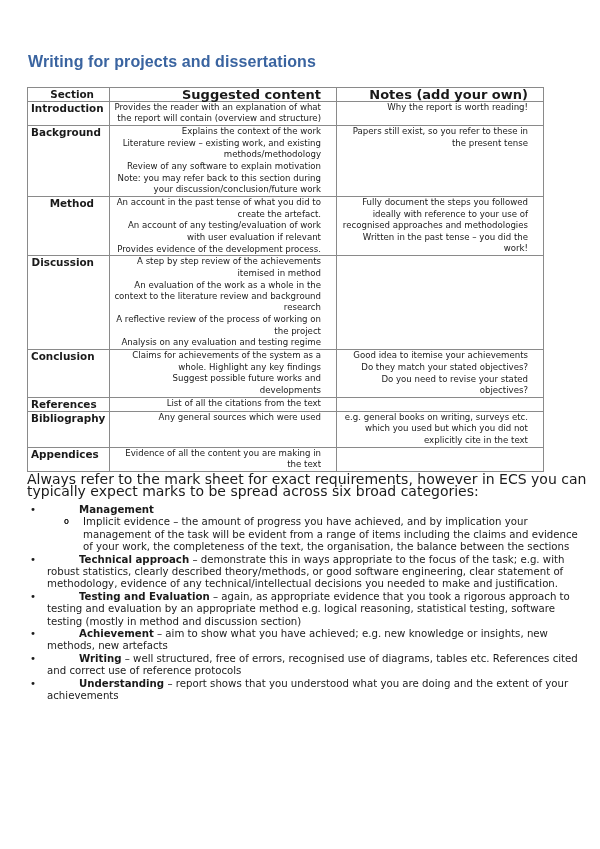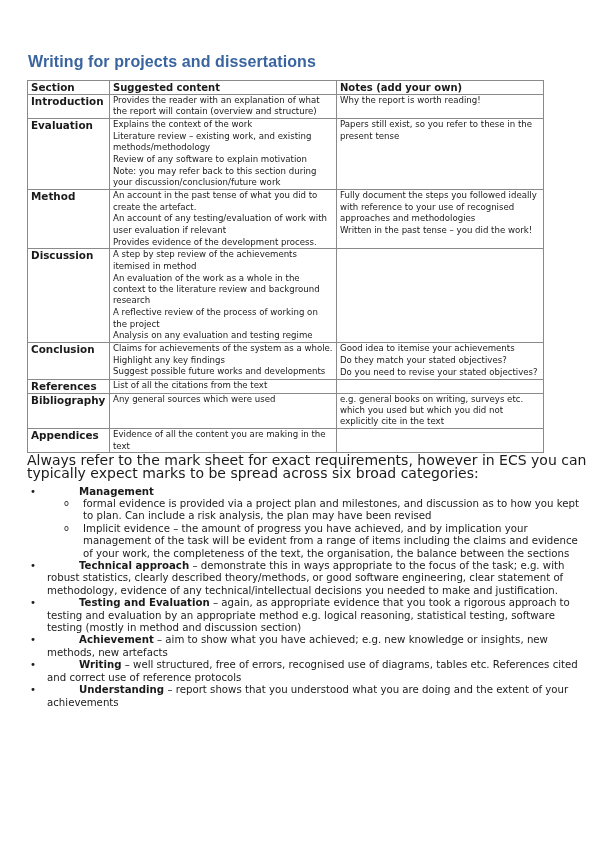--- a/index.html
+++ b/index.html
@@ -4,33 +4,33 @@
   <style>
     html, body { margin: 0; padding: 0; background: #ffffff; }
     body {
       width: 600px; height: 849px; position: relative; overflow: hidden;
       font-family: "DejaVu Sans", sans-serif; color: #1a1a1a;
     }
     .page { position: absolute; left: 27px; top: 52px; width: 520px; }
     .title {
       font-family: "Liberation Sans", sans-serif;
       font-size: 16px; font-weight: bold; color: #3a64a0;
-      margin: 0 0 9px 1px; letter-spacing: 0.1px; line-height: 19px;
+      margin: 0 0 16px 1px; letter-spacing: 0.1px; line-height: 19px;
     }
     table.guide {
       border-collapse: collapse; width: 516px; table-layout: fixed;
       font-size: 8.6px; line-height: 11.4px;
     }
     table.guide td, table.guide th {
-      border: 1px solid #8a8a8a; vertical-align: top; padding: 0 3px 0 3px; text-align: left;
+      border: 1px solid #8a8a8a; vertical-align: top; padding: 0 15px 0 3px; text-align: right;
     }
     col.c1 { width: 82px; } col.c2 { width: 227px; } col.c3 { width: 207px; }
     th { font-weight: bold; }
     th.sec, td.sec { font-size: 10.4px; font-weight: bold; line-height: 13px; }
-    th.hdr { font-size: 10px; line-height: 13px; }
+    th.hdr { font-size: 13px; line-height: 13px; }
     .entry { margin: 0 0 0.4px 0; }
     .para { font-size: 14px; line-height: 12.6px; margin: 1px 0 6px 0; width: 560px; }
     ul.cats { list-style: none; margin: 0; padding: 0; font-size: 10.2px; line-height: 12.4px; width: 555px; }
     ul.cats > li { position: relative; padding-left: 20px; margin: 0; }
     ul.cats > li .bullet { position: absolute; left: 3px; top: 0; }
     ul.subs { list-style: none; margin: 0; padding: 0; }
     ul.subs > li { position: relative; padding-left: 23px; margin-left: 13px; }
     ul.subs > li .sub-bullet { position: absolute; left: 4px; top: 0; font-size: 8px; }
     .cat-name { font-weight: bold; padding-left: 32px; }
   </style>
@@ -57,21 +57,21 @@
         <tr>
           <td class="sec">Introduction</td>
           <td>
             <div class="entry">Provides the reader with an explanation of what the report will contain (overview and structure)</div>
           </td>
           <td>
             <div class="entry">Why the report is worth reading!</div>
           </td>
         </tr>
         <tr>
-          <td class="sec">Evaluation</td>
+          <td class="sec">Background</td>
           <td>
             <div class="entry">Explains the context of the work</div>
             <div class="entry">Literature review – existing work, and existing methods/methodology</div>
             <div class="entry">Review of any software to explain motivation</div>
             <div class="entry">Note: you may refer back to this section during your discussion/conclusion/future work</div>
           </td>
           <td>
             <div class="entry">Papers still exist, so you refer to these in the present tense</div>
           </td>
         </tr>
@@ -132,21 +132,21 @@
           </td>
           <td></td>
         </tr>
       </tbody>
   </table>
 
   <p class="para">Always refer to the mark sheet for exact requirements, however in ECS you can typically expect marks to be spread across six broad categories:</p>
 
   <ul class="cats" id="cats">
       <li><span class="bullet">•</span><span class="cat-name">Management</span><ul class="subs">
-          <li><span class="sub-bullet">o</span><span>formal evidence is provided via a project plan and milestones, and discussion as to how you kept to plan. Can include a risk analysis, the plan may have been revised</span></li>
+          <li><span class="sub-bullet">o</span></li>
           <li><span class="sub-bullet">o</span><span>Implicit evidence – the amount of progress you have achieved, and by implication your management of the task will be evident from a range of items including the claims and evidence of your work, the completeness of the text, the organisation, the balance between the sections</span></li>
         </ul></li>
       <li><span class="bullet">•</span><span class="cat-name">Technical approach</span><span> – demonstrate this in ways appropriate to the focus of the task; e.g. with robust statistics, clearly described theory/methods, or good software engineering, clear statement of methodology, evidence of any technical/intellectual decisions you needed to make and justification.</span></li>
       <li><span class="bullet">•</span><span class="cat-name">Testing and Evaluation</span><span> – again, as appropriate evidence that you took a rigorous approach to testing and evaluation by an appropriate method e.g. logical reasoning, statistical testing, software testing (mostly in method and discussion section)</span></li>
       <li><span class="bullet">•</span><span class="cat-name">Achievement</span><span> – aim to show what you have achieved; e.g. new knowledge or insights, new methods, new artefacts</span></li>
       <li><span class="bullet">•</span><span class="cat-name">Writing</span><span> – well structured, free of errors, recognised use of diagrams, tables etc. References cited and correct use of reference protocols</span></li>
       <li><span class="bullet">•</span><span class="cat-name">Understanding</span><span> – report shows that you understood what you are doing and the extent of your achievements</span></li>
     </ul>
 </div>
 

